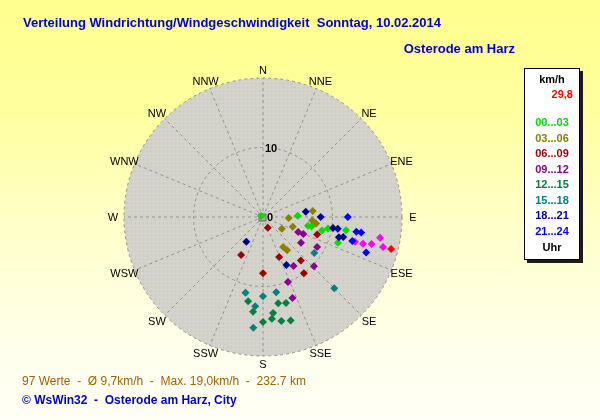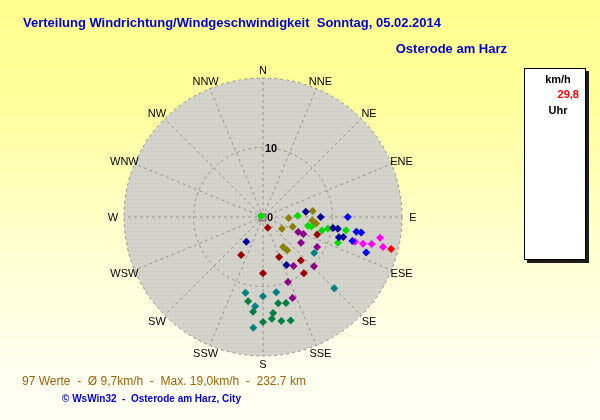--- a/index.html
+++ b/index.html
@@ -2,42 +2,42 @@
 <html><head>
 <meta charset="utf-8">
 <style>
   html,body{margin:0;padding:0;width:600px;height:420px;overflow:hidden;}
   body{
     position:relative;
     font-family:"Liberation Sans", sans-serif;
     background:linear-gradient(180deg,#ffff8e 0%,#ffff9e 25%,#ffffd2 60%,#ffffee 85%,#fffff6 100%);
   }
   .title{position:absolute;left:23px;top:15px;font-size:13px;font-weight:bold;color:#0000d2;white-space:pre;}
-  .subtitle{position:absolute;left:0;top:41px;width:507px;text-align:right;font-size:13px;font-weight:bold;color:#0000d2;}
+  .subtitle{position:absolute;left:8px;top:41px;width:507px;text-align:right;font-size:13px;font-weight:bold;color:#0000d2;}
   #rose{position:absolute;left:0;top:0;}
   .compass{font-size:11px;fill:#000000;}
   .tick{font-size:11px;fill:#000000;paint-order:stroke;stroke:#d2d1ca;stroke-width:3px;font-weight:bold;}
   .legend{
     position:absolute;left:524px;top:68px;width:54px;height:190px;
     background:#ffffff;border:1px solid #000000;box-shadow:3px 3px 0 0 #1c1c1c;
-    font-size:11px;font-weight:bold;text-align:center;padding-left:6px;
+    font-size:11px;font-weight:bold;text-align:center;
   }
   .lg-unit{line-height:16px;margin-top:2px;color:#000000;}
   .lg-max{line-height:15px;text-align:right;padding-right:6px;}
   .lg-items{margin-top:13px;}
   .lg-item{line-height:15.5px;}
   .lg-uhr{line-height:17px;color:#000000;}
   .stats{position:absolute;left:22px;top:374px;font-size:12px;color:#a16207;white-space:pre;}
-  .credit{position:absolute;left:22px;top:393px;font-size:10px;font-weight:bold;color:#0000d2;white-space:pre;margin-left:40px;}
+  .credit{position:absolute;left:22px;top:393px;font-size:12px;font-weight:bold;color:#0000d2;white-space:pre;}
 </style>
 </head>
 <body>
 
 <div>
-  <div class="title">Verteilung Windrichtung/Windgeschwindigkeit  Sonntag, 05.02.2014</div>
+  <div class="title">Verteilung Windrichtung/Windgeschwindigkeit  Sonntag, 10.02.2014</div>
   <div class="subtitle">Osterode am Harz</div>
 
   <svg id="rose" width="600" height="420" viewBox="0 0 600 420">
       <defs>
         <pattern id="dots" width="4" height="4" patternUnits="userSpaceOnUse">
           <rect width="4" height="4" fill="#d2d1ca"></rect>
           <rect x="1" y="1" width="1" height="1" fill="#dedcd5"></rect>
           <rect x="3" y="3" width="1" height="1" fill="#c9c8c1"></rect>
         </pattern>
       </defs>
@@ -143,18 +143,28 @@
       <path d="M 356.3563019530524 227.78618563560264 L 360.3563019530524 231.78618563560264 L 356.3563019530524 235.78618563560264 L 352.3563019530524 231.78618563560264 Z" fill="#0000ff"></path>
       <path d="M 361.16140573004776 228.54723930802336 L 365.16140573004776 232.54723930802336 L 361.16140573004776 236.54723930802336 L 357.16140573004776 232.54723930802336 Z" fill="#0000ff"></path>
       <path d="M 352.28535375303005 236.9239384340515 L 356.28535375303005 240.9239384340515 L 352.28535375303005 244.9239384340515 L 348.28535375303005 240.9239384340515 Z" fill="#0000ff"></path>
       <path d="M 366.1702593765194 248.52436917359262 L 370.1702593765194 252.52436917359262 L 366.1702593765194 256.5243691735926 L 362.1702593765194 252.52436917359262 Z" fill="#0000ff"></path>
       <path d="M 391.12755065474533 244.94578631393614 L 395.12755065474533 248.94578631393614 L 391.12755065474533 252.94578631393614 L 387.12755065474533 248.94578631393614 Z" fill="#ff0000"></path>
     </svg>
 
   <div class="legend">
     <div class="lg-unit">km/h</div>
     <div class="lg-max" style="color: rgb(255, 0, 0);">29,8</div>
+    <div class="lg-items" id="legend-items">
+        <div class="lg-item" style="color: rgb(0, 220, 0);">00...03</div>
+        <div class="lg-item" style="color: rgb(139, 128, 0);">03...06</div>
+        <div class="lg-item" style="color: rgb(155, 0, 0);">06...09</div>
+        <div class="lg-item" style="color: rgb(139, 0, 139);">09...12</div>
+        <div class="lg-item" style="color: rgb(0, 128, 64);">12...15</div>
+        <div class="lg-item" style="color: rgb(0, 128, 128);">15...18</div>
+        <div class="lg-item" style="color: rgb(0, 0, 153);">18...21</div>
+        <div class="lg-item" style="color: rgb(0, 0, 255);">21...24</div>
+      </div>
     <div class="lg-uhr">Uhr</div>
   </div>
 
   <div class="stats">97 Werte  -  Ø 9,7km/h  -  Max. 19,0km/h  -  232.7 km</div>
   <div class="credit">© WsWin32  -  Osterode am Harz, City</div>
 </div>
 
 </body></html>

